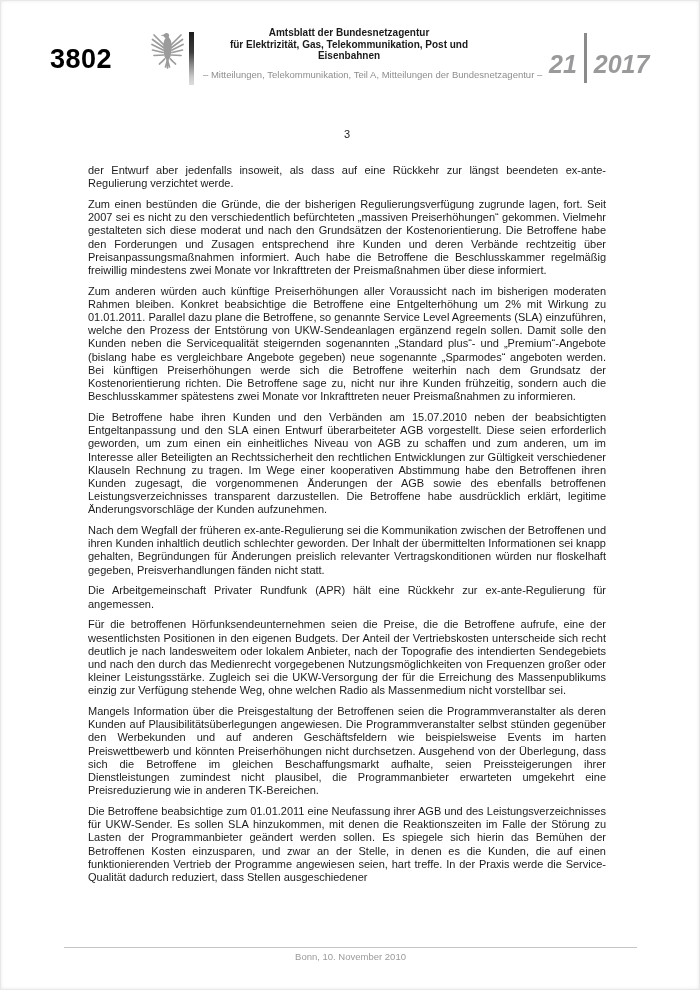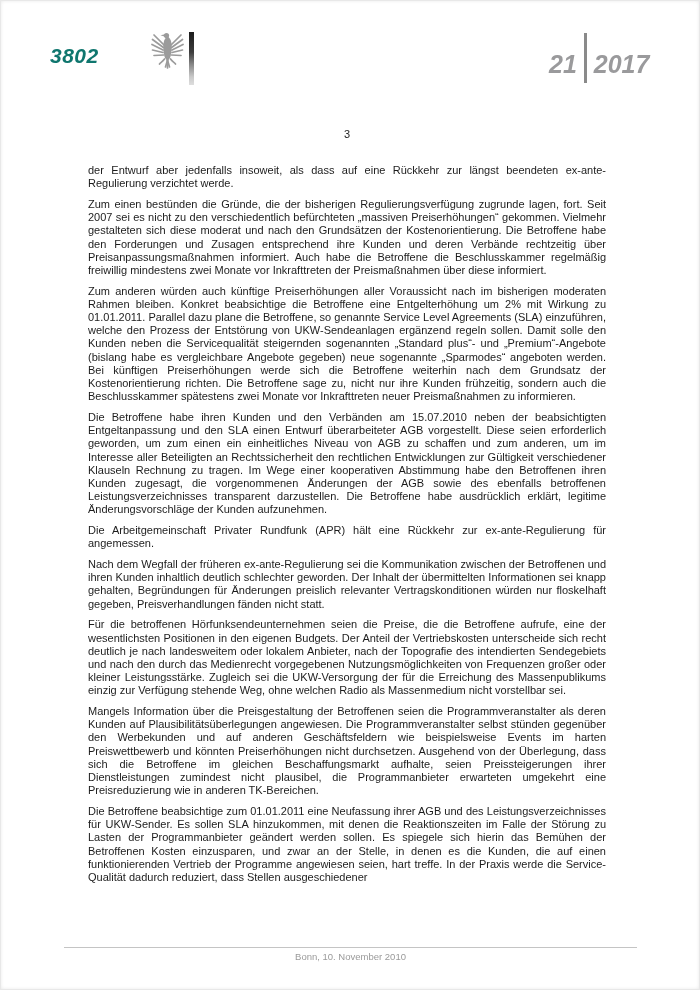--- a/index.html
+++ b/index.html
@@ -8,22 +8,22 @@
     width:700px;height:990px;
     background:#ffffff;
     box-shadow:inset 0 0 0 1px #e8e8e8, inset 0 0 4px #dddddd;
     font-family:"Liberation Sans","DejaVu Sans",sans-serif;
     color:#1f1f1f;
     overflow:hidden;
   }
   
   .page-left-num{
     position:absolute;left:50px;top:44px;
-    font-size:21px;font-weight:bold;font-style:italic;
-    letter-spacing:0.5px;color:#0f766e;
+    font-size:27px;font-weight:bold;
+    letter-spacing:0.5px;color:#000000;
   }
   .eagle{position:absolute;left:151px;top:30px;width:33px;height:42px;}
   .header-bar{
     position:absolute;left:189px;top:32px;width:5px;height:53px;
     background:linear-gradient(to bottom,#1c1c1c 0%,#3d3d3d 38%,#8a8a8a 62%,#c9c9c9 85%,#dedede 100%);
   }
   .header-center{
     position:absolute;left:203px;top:27px;width:292px;
     text-align:center;
   }
@@ -100,36 +100,41 @@
         <circle cx="15.5" cy="5.5" r="2.6"></circle>
         <path d="M14 4.2 L9.5 5.2 L14 6.8 Z"></path>
 
         <path d="M15.5 7 C12.5 10 12 14 12.5 20 C13 26 14 29.5 16.5 30.5 C19 29.5 20 26 20.5 20 C21 14 20.5 10 17.5 7 Z"></path>
       </g>
     </svg>
   </div>
 
   <div class="header-bar"></div>
 
+  <div class="header-center">
+    <div class="header-title">Amtsblatt der Bundesnetzagentur</div>
+    <div class="header-title">für Elektrizität, Gas, Telekommunikation, Post und Eisenbahnen</div>
+    <div class="header-subtitle">– Mitteilungen, Telekommunikation, Teil A, Mitteilungen der Bundesnetzagentur –</div>
+  </div>
 
   <div class="edition">
     <span class="num">21</span>
     <span class="sep"></span>
     <span class="num">2017</span>
   </div>
 
   <div class="page-num-center">3</div>
 
   <div class="body-text">
     <p>der Entwurf aber jedenfalls insoweit, als dass auf eine Rückkehr zur längst beendeten ex-ante-Regulierung verzichtet werde.</p>
     <p>Zum einen bestünden die Gründe, die der bisherigen Regulierungsverfügung zugrunde lagen, fort. Seit 2007 sei es nicht zu den verschiedentlich befürchteten „massiven Preiserhöhungen“ gekommen. Vielmehr gestalteten sich diese moderat und nach den Grundsätzen der Kostenorientierung. Die Betroffene habe den Forderungen und Zusagen entsprechend ihre Kunden und deren Verbände rechtzeitig über Preisanpassungsmaßnahmen informiert. Auch habe die Betroffene die Beschlusskammer regelmäßig freiwillig mindestens zwei Monate vor Inkrafttreten der Preismaßnahmen über diese informiert.</p>
     <p>Zum anderen würden auch künftige Preiserhöhungen aller Voraussicht nach im bisherigen moderaten Rahmen bleiben. Konkret beabsichtige die Betroffene eine Entgelterhöhung um 2% mit Wirkung zu 01.01.2011. Parallel dazu plane die Betroffene, so genannte Service Level Agreements (SLA) einzuführen, welche den Prozess der Entstörung von UKW-Sendeanlagen ergänzend regeln sollen. Damit solle den Kunden neben die Servicequalität steigernden sogenannten „Standard plus“- und „Premium“-Angebote (bislang habe es vergleichbare Angebote gegeben) neue sogenannte „Sparmodes“ angeboten werden. Bei künftigen Preiserhöhungen werde sich die Betroffene weiterhin nach dem Grundsatz der Kostenorientierung richten. Die Betroffene sage zu, nicht nur ihre Kunden frühzeitig, sondern auch die Beschlusskammer spätestens zwei Monate vor Inkrafttreten neuer Preismaßnahmen zu informieren.</p>
     <p>Die Betroffene habe ihren Kunden und den Verbänden am 15.07.2010 neben der beabsichtigten Entgeltanpassung und den SLA einen Entwurf überarbeiteter AGB vorgestellt. Diese seien erforderlich geworden, um zum einen ein einheitliches Niveau von AGB zu schaffen und zum anderen, um im Interesse aller Beteiligten an Rechtssicherheit den rechtlichen Entwicklungen zur Gültigkeit verschiedener Klauseln Rechnung zu tragen. Im Wege einer kooperativen Abstimmung habe den Betroffenen ihren Kunden zugesagt, die vorgenommenen Änderungen der AGB sowie des ebenfalls betroffenen Leistungsverzeichnisses transparent darzustellen. Die Betroffene habe ausdrücklich erklärt, legitime Änderungsvorschläge der Kunden aufzunehmen.</p>
+    <p>Nach dem Wegfall der früheren ex-ante-Regulierung sei die Kommunikation zwischen der Betroffenen und ihren Kunden inhaltlich deutlich schlechter geworden. Der Inhalt der übermittelten Informationen sei knapp gehalten, Begründungen für Änderungen preislich relevanter Vertragskonditionen würden nur floskelhaft gegeben, Preisverhandlungen fänden nicht statt.</p>
     <p>Die Arbeitgemeinschaft Privater Rundfunk (APR) hält eine Rückkehr zur ex-ante-Regulierung für angemessen.</p>
-    <p>Nach dem Wegfall der früheren ex-ante-Regulierung sei die Kommunikation zwischen der Betroffenen und ihren Kunden inhaltlich deutlich schlechter geworden. Der Inhalt der übermittelten Informationen sei knapp gehalten, Begründungen für Änderungen preislich relevanter Vertragskonditionen würden nur floskelhaft gegeben, Preisverhandlungen fänden nicht statt.</p>
     <p>Für die betroffenen Hörfunksendeunternehmen seien die Preise, die die Betroffene aufrufe, eine der wesentlichsten Positionen in den eigenen Budgets. Der Anteil der Vertriebskosten unterscheide sich recht deutlich je nach landesweitem oder lokalem Anbieter, nach der Topografie des intendierten Sendegebiets und nach den durch das Medienrecht vorgegebenen Nutzungsmöglichkeiten von Frequenzen großer oder kleiner Leistungsstärke. Zugleich sei die UKW-Versorgung der für die Erreichung des Massenpublikums einzig zur Verfügung stehende Weg, ohne welchen Radio als Massenmedium nicht vorstellbar sei.</p>
     <p>Mangels Information über die Preisgestaltung der Betroffenen seien die Programmveranstalter als deren Kunden auf Plausibilitätsüberlegungen angewiesen. Die Programmveranstalter selbst stünden gegenüber den Werbekunden und auf anderen Geschäftsfeldern wie beispielsweise Events im harten Preiswettbewerb und könnten Preiserhöhungen nicht durchsetzen. Ausgehend von der Überlegung, dass sich die Betroffene im gleichen Beschaffungsmarkt aufhalte, seien Preissteigerungen ihrer Dienstleistungen zumindest nicht plausibel, die Programmanbieter erwarteten umgekehrt eine Preisreduzierung wie in anderen TK-Bereichen.</p>
     <p>Die Betroffene beabsichtige zum 01.01.2011 eine Neufassung ihrer AGB und des Leistungsverzeichnisses für UKW-Sender. Es sollen SLA hinzukommen, mit denen die Reaktionszeiten im Falle der Störung zu Lasten der Programmanbieter geändert werden sollen. Es spiegele sich hierin das Bemühen der Betroffenen Kosten einzusparen, und zwar an der Stelle, in denen es die Kunden, die auf einen funktionierenden Vertrieb der Programme angewiesen seien, hart treffe. In der Praxis werde die Service-Qualität dadurch reduziert, dass Stellen ausgeschiedener</p>
   </div>
 
   <div class="footer-rule"></div>
   <div class="footer-dateline">Bonn, 10. November 2010</div>
 
 </div>
 

